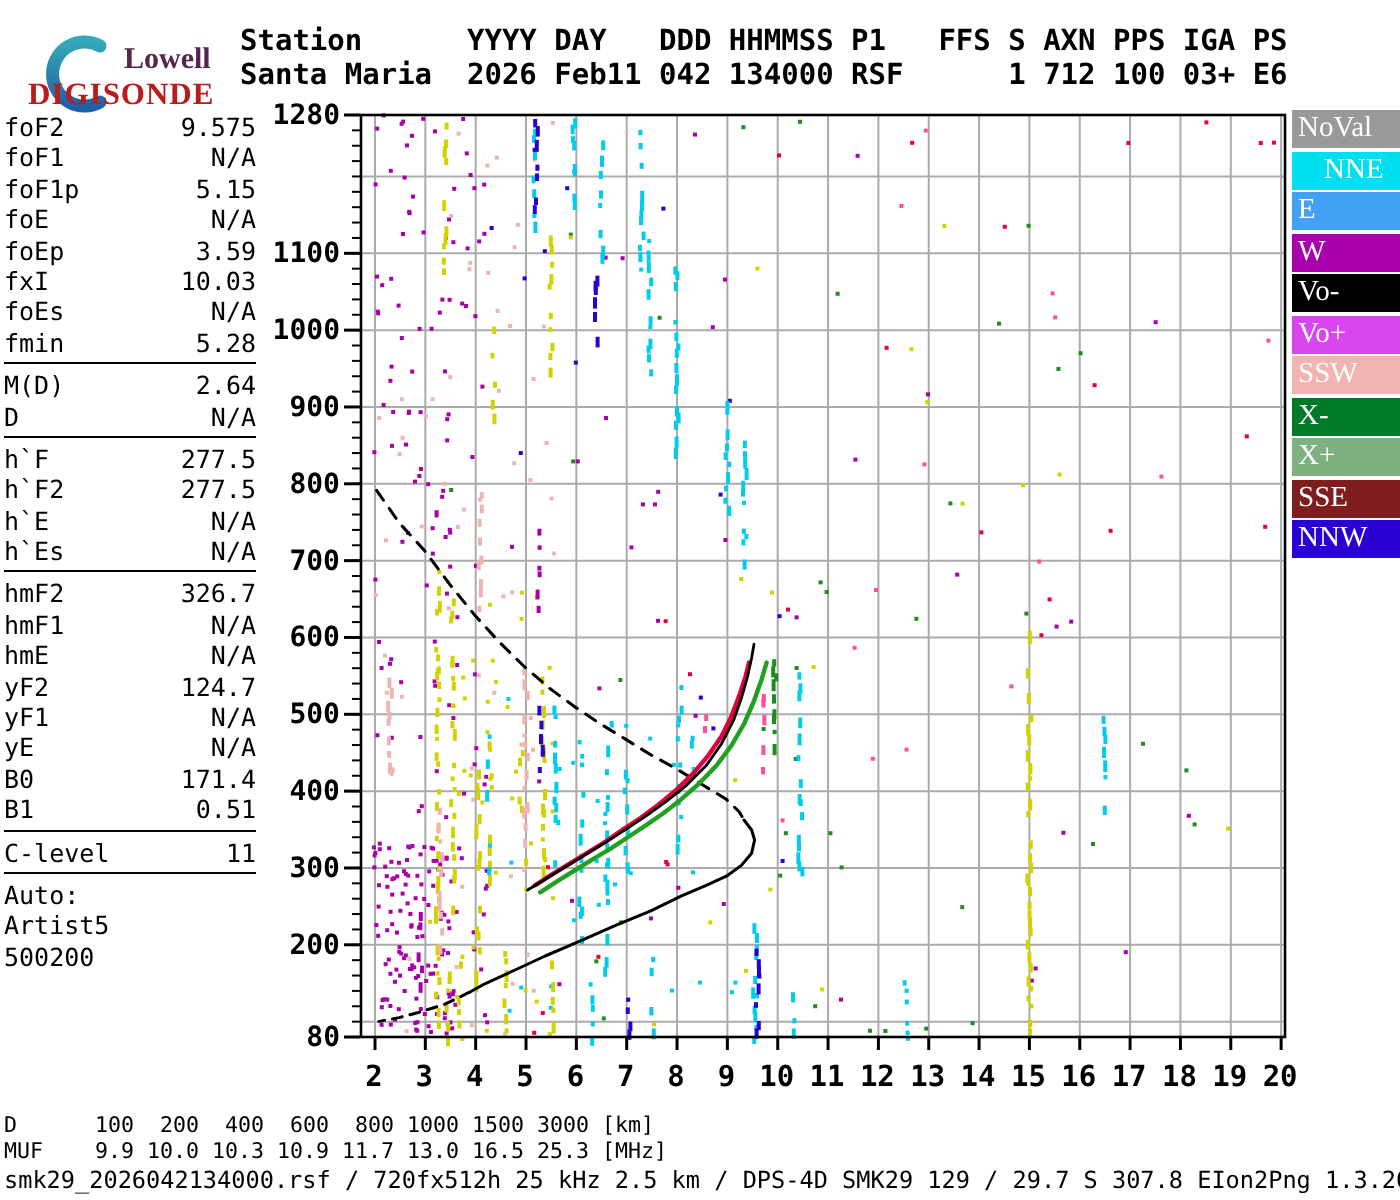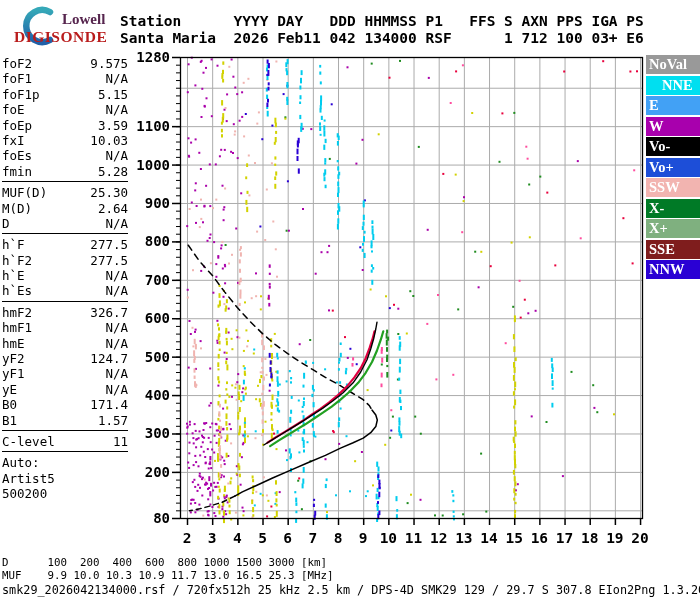--- a/index.html
+++ b/index.html
@@ -1,33 +1,33 @@
 <!DOCTYPE html>
 <html><head>
 <meta charset="utf-8">
 <style>
   html,body{margin:0;padding:0;}
   body{width:700px;height:600px;position:relative;background:#fff;color:#000;
        font-family:"DejaVu Sans Mono",monospace;overflow:hidden;}
   .abs{position:absolute;}
   pre{margin:0;font-family:inherit;}
-  #logo-block{left:6px;top:2px;width:130px;height:50px;}
+  #logo-block{left:6px;top:13px;width:130px;height:50px;}
   .logo-lowell{position:absolute;left:56px;top:9px;font-family:"Liberation Serif",serif;
        font-weight:bold;font-size:15px;color:#56254E;}
   .logo-digisonde{position:absolute;left:8px;top:26px;font-family:"Liberation Serif",serif;
        font-weight:bold;font-size:15.5px;color:#b91c1c;letter-spacing:.5px;}
   #header-lines{left:120px;top:13px;font-weight:bold;font-size:14.5px;line-height:16.5px;}
   #header-lines pre{font-weight:bold;}
   #params{left:2px;top:56px;width:126px;font-size:12.5px;}
   .prow{display:flex;justify-content:space-between;height:15.4px;line-height:15.4px;white-space:pre;text-align:center;}
   .psep{border-top:1px solid #000;margin:2px 0 3px 0;height:0;}
   .pauto{height:15.4px;line-height:15.4px;}
   #legend{left:646px;top:55px;width:54px;}
   .lg-item{height:19px;line-height:19.5px;margin-bottom:1.5px;padding-left:3px;color:#fff;
-       font-family:"Liberation Serif",serif;font-weight:bold;font-size:14.5px;overflow:hidden;}
+       font-family:"Liberation Serif",serif;font-weight:normal;font-size:14.5px;overflow:hidden;}
   #footer-rows{left:2px;top:556px;font-size:10.8px;line-height:13.2px;}
   #status-line{left:2px;top:583px;font-size:11.8px;white-space:pre;}
 </style>
 </head>
 <body>
 
 <svg id="plot" class="abs" style="left:0;top:0" width="700" height="600">
     <g stroke="#ABABAB" stroke-width="1">
       <line x1="187.5" y1="57" x2="187.5" y2="518"></line>
       <line x1="212.67000000000002" y1="57" x2="212.67000000000002" y2="518"></line>
@@ -1207,52 +1207,51 @@
 <div id="params" class="abs">
     <div class="prow"><span>foF2</span><span>9.575</span></div>
     <div class="prow"><span>foF1</span><span>N/A</span></div>
     <div class="prow"><span>foF1p</span><span>5.15</span></div>
     <div class="prow"><span>foE</span><span>N/A</span></div>
     <div class="prow"><span>foEp</span><span>3.59</span></div>
     <div class="prow"><span>fxI</span><span>10.03</span></div>
     <div class="prow"><span>foEs</span><span>N/A</span></div>
     <div class="prow"><span>fmin</span><span>5.28</span></div>
     <div class="psep"></div>
-    <div class="prow"><span>MUF(D)</span><span>25.30</span></div>
     <div class="prow"><span>M(D)</span><span>2.64</span></div>
     <div class="prow"><span>D</span><span>N/A</span></div>
     <div class="psep"></div>
     <div class="prow"><span>h`F</span><span>277.5</span></div>
     <div class="prow"><span>h`F2</span><span>277.5</span></div>
     <div class="prow"><span>h`E</span><span>N/A</span></div>
     <div class="prow"><span>h`Es</span><span>N/A</span></div>
     <div class="psep"></div>
     <div class="prow"><span>hmF2</span><span>326.7</span></div>
     <div class="prow"><span>hmF1</span><span>N/A</span></div>
     <div class="prow"><span>hmE</span><span>N/A</span></div>
     <div class="prow"><span>yF2</span><span>124.7</span></div>
     <div class="prow"><span>yF1</span><span>N/A</span></div>
     <div class="prow"><span>yE</span><span>N/A</span></div>
     <div class="prow"><span>B0</span><span>171.4</span></div>
-    <div class="prow"><span>B1</span><span>1.57</span></div>
+    <div class="prow"><span>B1</span><span>0.51</span></div>
     <div class="psep"></div>
     <div class="prow"><span>C-level</span><span>11</span></div>
     <div class="psep"></div>
     <div class="pauto">Auto:</div>
     <div class="pauto">Artist5</div>
     <div class="pauto">500200</div>
   </div>
 
 <div id="legend" class="abs">
     <div class="lg-item" style="background: rgb(153, 153, 153);">NoVal</div>
     <div class="lg-item" style="background: rgb(0, 223, 240); padding-left: 16px;">NNE</div>
     <div class="lg-item" style="background: rgb(66, 161, 245);">E</div>
     <div class="lg-item" style="background: rgb(168, 0, 173);">W</div>
     <div class="lg-item" style="background: #000000;">Vo-</div>
-    <div class="lg-item" style="background: #1d4ed8;">Vo+</div>
+    <div class="lg-item" style="background: #d946ef;">Vo+</div>
     <div class="lg-item" style="background: rgb(242, 180, 176);">SSW</div>
     <div class="lg-item" style="background: rgb(0, 122, 38);">X-</div>
     <div class="lg-item" style="background: rgb(127, 176, 127);">X+</div>
     <div class="lg-item" style="background: #7f1d1d;">SSE</div>
     <div class="lg-item" style="background: rgb(42, 0, 212);">NNW</div>
   </div>
 
 <div id="footer-rows" class="abs">
   <pre>D      100  200  400  600  800 1000 1500 3000 [km]</pre>
   <pre>MUF    9.9 10.0 10.3 10.9 11.7 13.0 16.5 25.3 [MHz]</pre>

